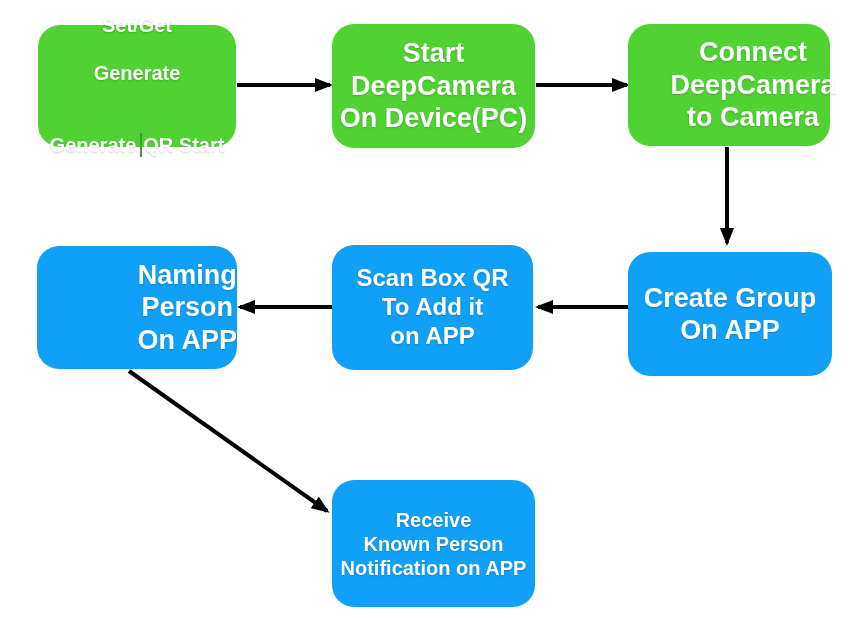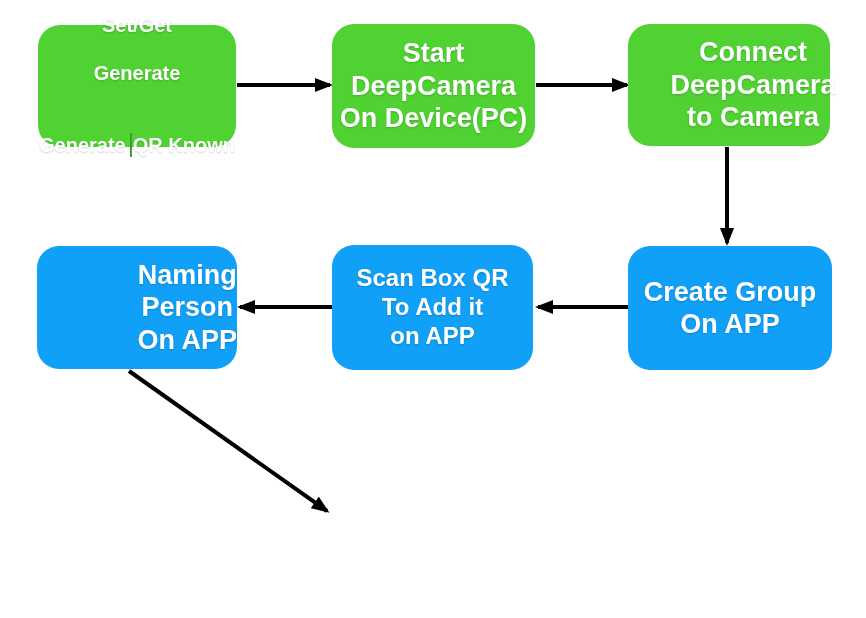--- a/index.html
+++ b/index.html
@@ -42,21 +42,21 @@
     text-shadow: 0 1px 2px rgba(0,0,0,0.18);
     cursor: default;
   }
   .node.green { background: var(--green); }
   .node.blue  { background: var(--blue); }
   .node-text { white-space: pre-line; }
 
   .n1 { left: 38px;  top: 25px;  width: 198px; height: 122px; font-size: 20px; }
   .n2 { left: 332px; top: 24px;  width: 203px; height: 124px; font-size: 27px; }
   .n3 { left: 628px; top: 24px;  width: 202px; height: 122px; font-size: 27px; padding-left: 48px; }
-  .n4 { left: 628px; top: 246px; width: 204px; height: 124px; font-size: 27px; }
+  .n4 { left: 628px; top: 252px; width: 204px; height: 124px; font-size: 27px; }
   .n5 { left: 332px; top: 245px; width: 201px; height: 125px; font-size: 24px; align-items: center; }
   .n6 { left: 37px;  top: 246px; width: 200px; height: 123px; font-size: 27px; justify-content: flex-end; }
   .n7 { left: 332px; top: 480px; width: 203px; height: 127px; font-size: 20px; }
 
   .line3 { display: inline; }
   .caret {
     display: inline-block;
     width: 2px; height: 24px;
     background: var(--caret);
     vertical-align: middle;
@@ -82,21 +82,21 @@
     <line x1="631" y1="307" x2="538" y2="307" marker-end="url(#ah)"></line>
     <line x1="334" y1="307" x2="240" y2="307" marker-end="url(#ah)"></line>
     <line x1="129" y1="371" x2="327" y2="511" marker-end="url(#ah)"></line>
   </svg>
 
   <div class="node green n1">
     <div class="node-text">
       <div>Set/Get</div>
       <div>Generate</div>
       <div class="line3">
-        <span>Generate</span><span class="caret"></span><span>QR Known</span>
+        <span>Generate</span><span class="caret"></span><span>QR Start</span>
       </div>
     </div>
   </div>
 
   <div class="node green n2">
     <div class="node-text">Start
 DeepCamera
 On Device(PC)</div>
   </div>
 
@@ -116,14 +116,19 @@
 To Add it
 on APP</div>
   </div>
 
   <div class="node blue n6">
     <div class="node-text">Naming
 Person
 On APP</div>
   </div>
 
+  <div class="node blue n7">
+    <div class="node-text">Receive
+Known Person
+Notification on APP</div>
+  </div>
 
 </div>
 
 </body></html>

